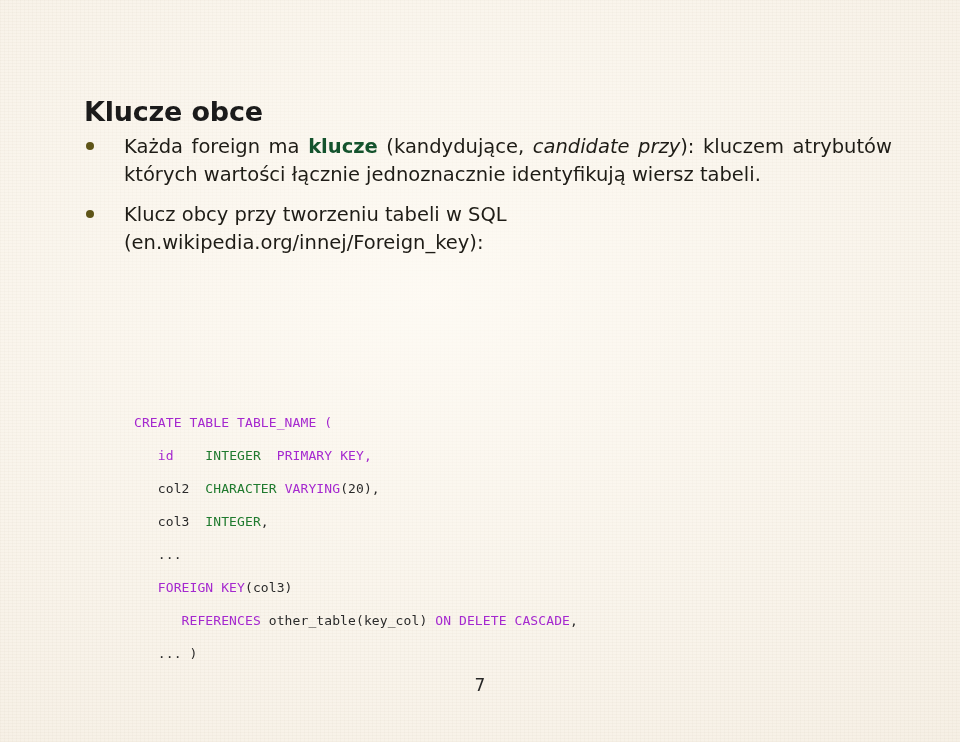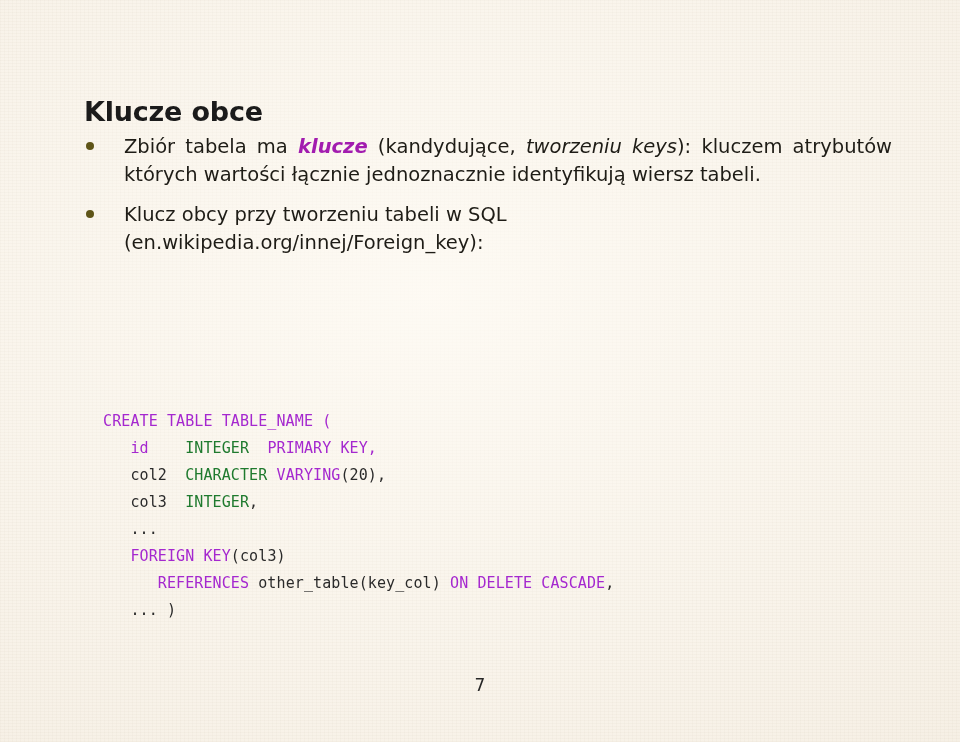--- a/index.html
+++ b/index.html
@@ -89,35 +89,34 @@
     top: 9px;
     width: 8px;
     height: 8px;
     border-radius: 50%;
     background: #5e5417;
   }
   .bullet-text { display: block; }
   .bullet-text.nojustify { text-align: left; }
   .kw {
     font-weight: bold;
-    color: #a21caf;
-    font-style: italic;
+    color: #14532d;
   }
   .it {
     font-style: italic;
   }
 
   
   #code-block {
     position: absolute;
-    left: 103px;
+    left: 134px;
     top: 393px;
     font-family: "DejaVu Sans Mono", monospace;
-    font-size: 15px;
-    line-height: 27px;
+    font-size: 13px;
+    line-height: 33px;
     color: #2a2a2a;
     white-space: pre;
     letter-spacing: 0.1px;
   }
   .code-line { white-space: pre; }
   .c-kw  { color: #a528cf; }
   .c-typ { color: #1f7a2e; }
   .c-pl  { color: #2a2a2a; }
 
   
@@ -139,21 +138,21 @@
 
   <div id="paper-texture"></div>
   <div id="paper-vignette"></div>
 
   <h1 id="title">Klucze obce</h1>
 
   <div id="bullet-list">
 
     <div class="bullet-item">
       <span class="bullet-dot"></span>
-      <span class="bullet-text"><span>Zbiór tabela ma </span><span class="kw">klucze</span><span> (kandydujące, </span><span class="it">tworzeniu keys</span><span>): kluczem atrybutów których wartości łącznie jednoznacznie identyfikują wiersz tabeli.</span></span>
+      <span class="bullet-text"><span>Każda foreign ma </span><span class="kw">klucze</span><span> (kandydujące, </span><span class="it">candidate przy</span><span>): kluczem atrybutów których wartości łącznie jednoznacznie identyfikują wiersz tabeli.</span></span>
     </div>
 
 
     <div class="bullet-item">
       <span class="bullet-dot"></span>
       <span class="bullet-text nojustify"><span>Klucz obcy przy tworzeniu tabeli w SQL</span><br><span>(en.wikipedia.org/innej/Foreign_key):</span></span>
     </div>
 
   </div>
 

